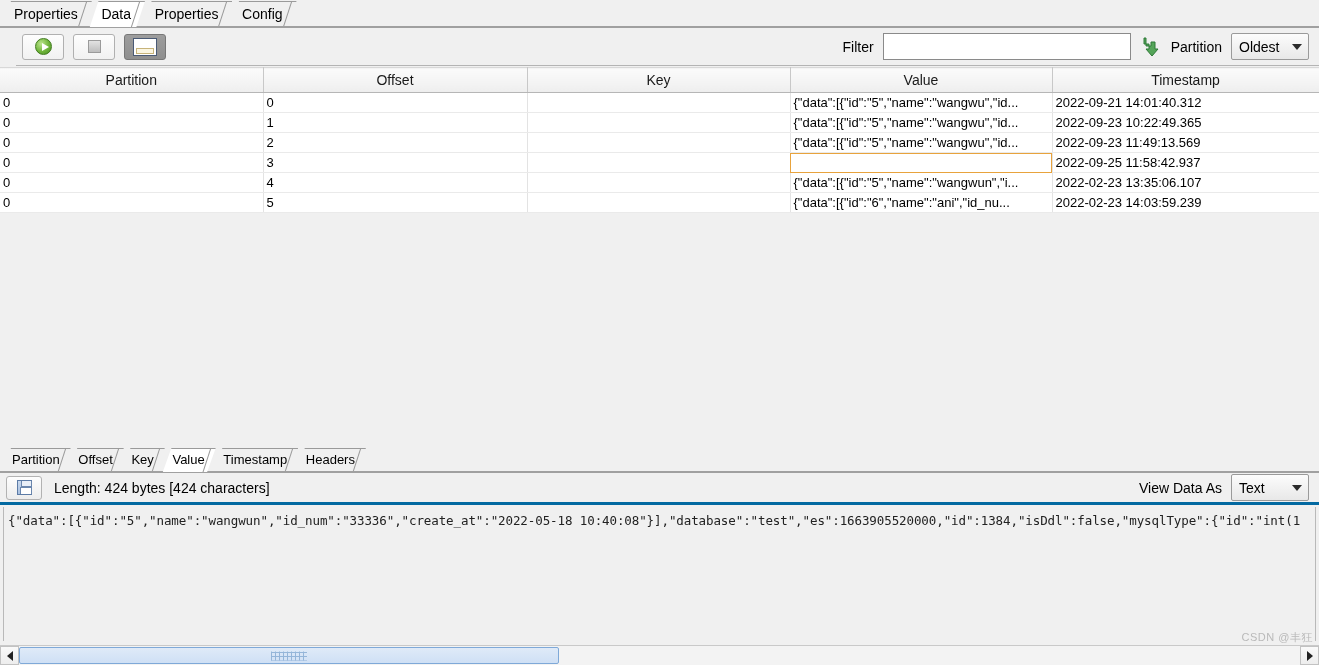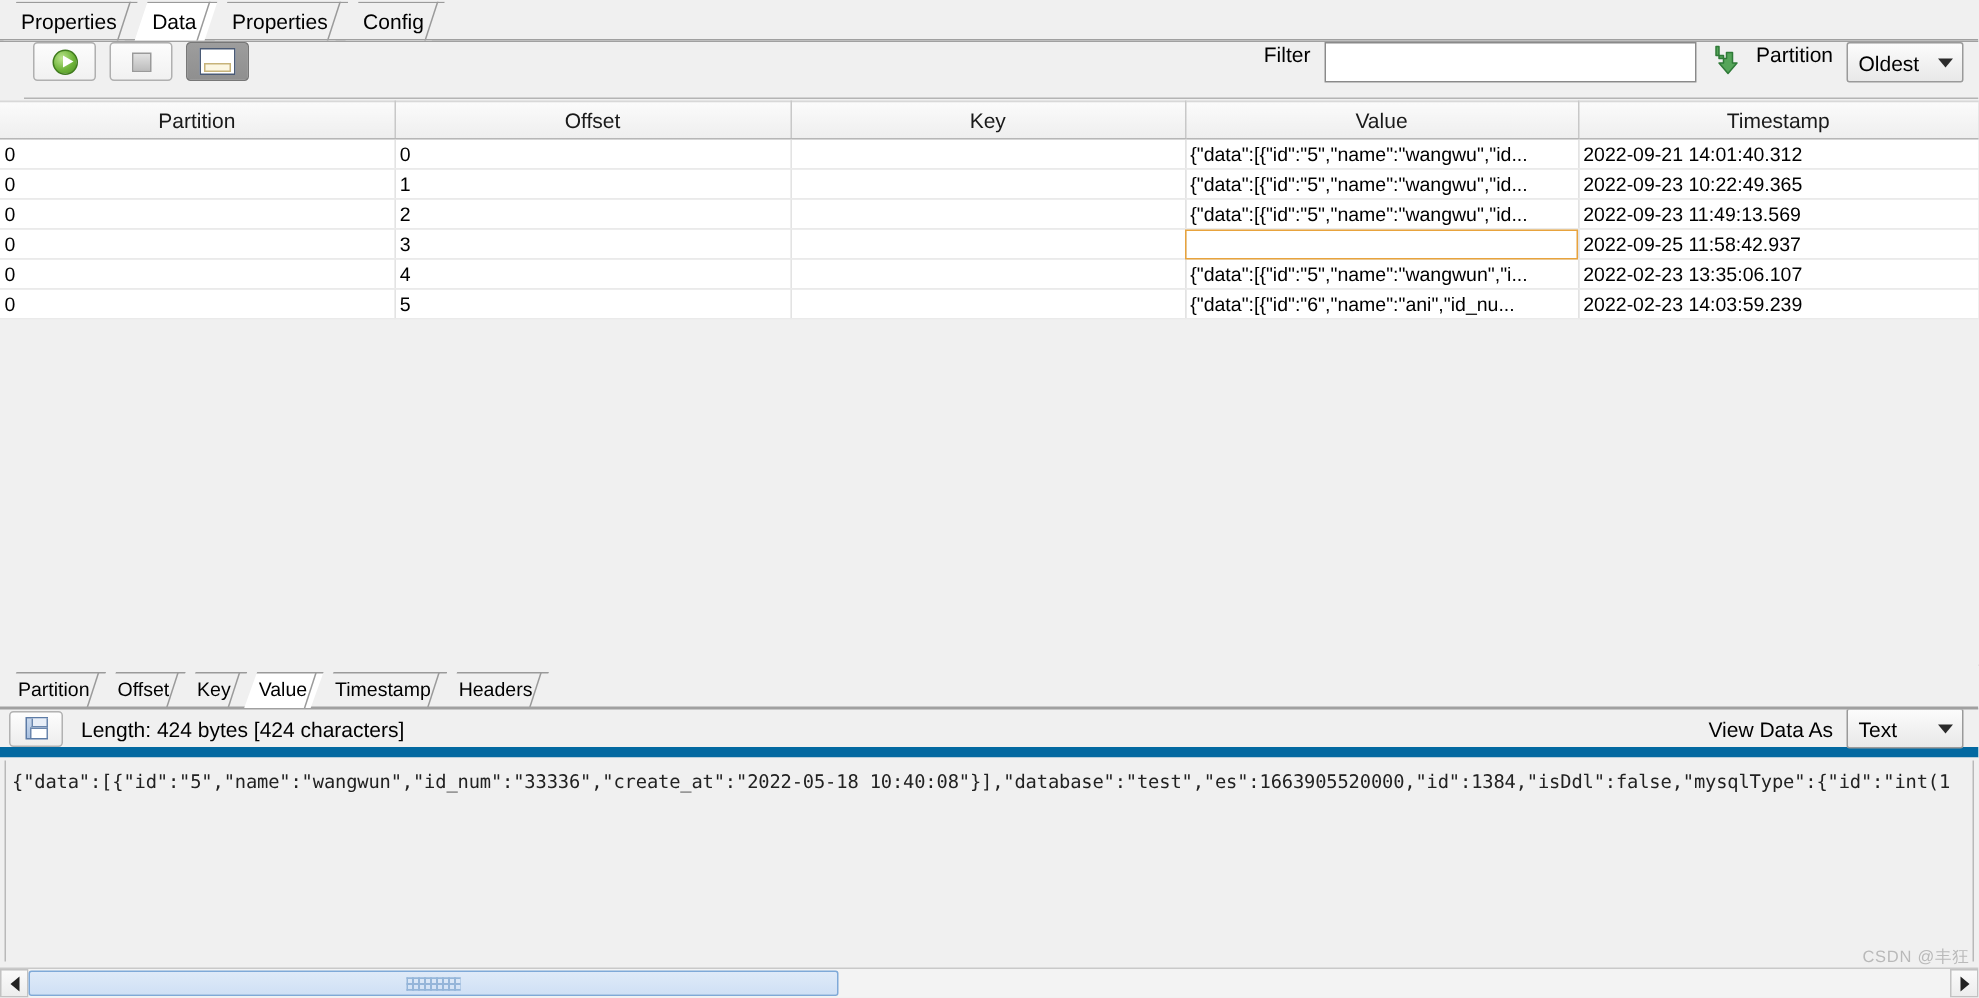--- a/index.html
+++ b/index.html
@@ -66,21 +66,22 @@
     position: absolute; left: 6px; right: 6px; bottom: -1px;
     height: 2px; background: #ffffff;
   }
 
   
   .toolbar {
     position: relative;
     height: 38px;
     background: #f0f0f0;
     display: flex;
-    padding: 0 6px;
+    align-items: center;
+    padding: 16px 6px;
     border-bottom: 1px solid #b4b4b4;
     margin-left: 16px;
   }
   .tbtn {
     width: 42px; height: 26px;
     margin-right: 9px;
     border: 1px solid #b0b0b0;
     border-radius: 3px;
     background: linear-gradient(#fdfdfd, #f1f1f1);
     display: flex; align-items: center; justify-content: center;
@@ -205,21 +206,21 @@
     background: #f0f0f0;
   }
   .tabstrip.small .tab { font-size: 13px; height: 25px; line-height: 24px; padding: 0 11px 0 10px; }
   .tabstrip.small { height: 26px; }
 
   .detail-bar {
     height: 32px;
     display: flex; align-items: center;
     padding: 0 6px;
     background: #f0f0f0;
-    border-bottom: 7px solid #0369a1;
+    border-bottom: 3px solid #0369a1;
   }
   .save-btn {
     width: 36px; height: 24px;
     border: 1px solid #b2b2b2; border-radius: 3px;
     background: linear-gradient(#fdfdfd, #ededed);
     display: flex; align-items: center; justify-content: center;
     cursor: pointer; margin-right: 12px;
   }
   .ico-save {
     width: 15px; height: 15px;

